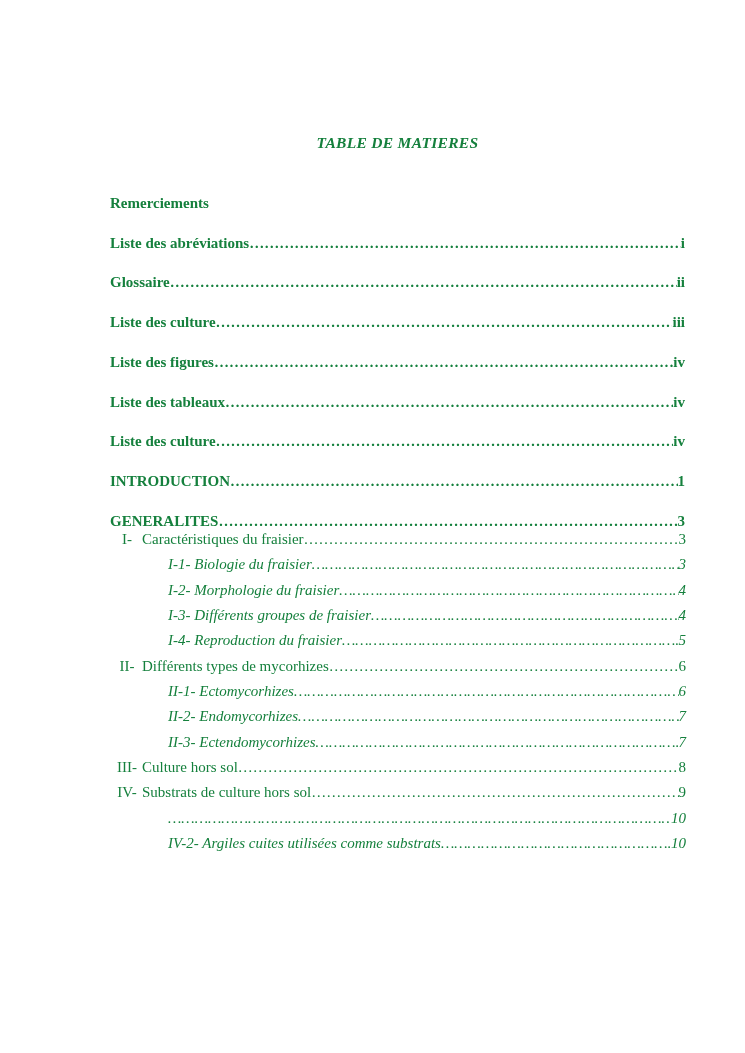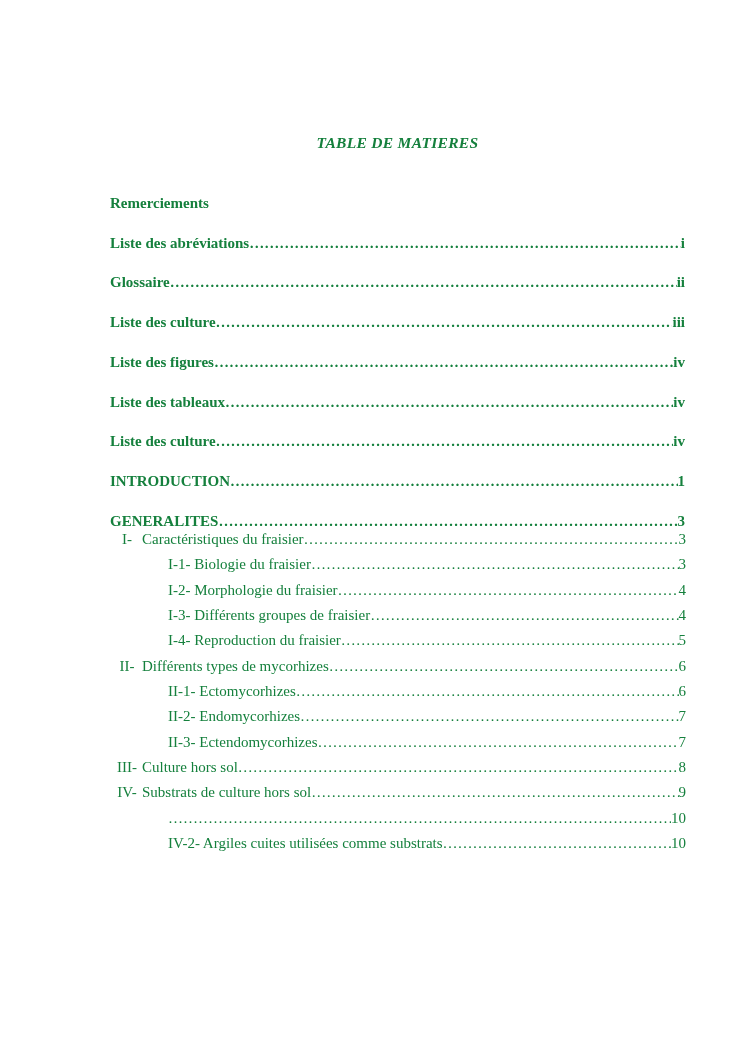--- a/index.html
+++ b/index.html
@@ -51,20 +51,21 @@
   .section-row {
     display: flex;
     align-items: baseline;
     height: 25.33px;
     font-size: 15px;
     font-weight: normal;
     line-height: 19px;
   }
   .section-row.lvl2 {
     padding-left: 56px;
+    font-style: italic;
   }
   .marker {
     display: inline-block;
     width: 30px;
     flex: 0 0 30px;
     text-align: center;
     white-space: nowrap;
   }
   .lab {
     white-space: nowrap;

